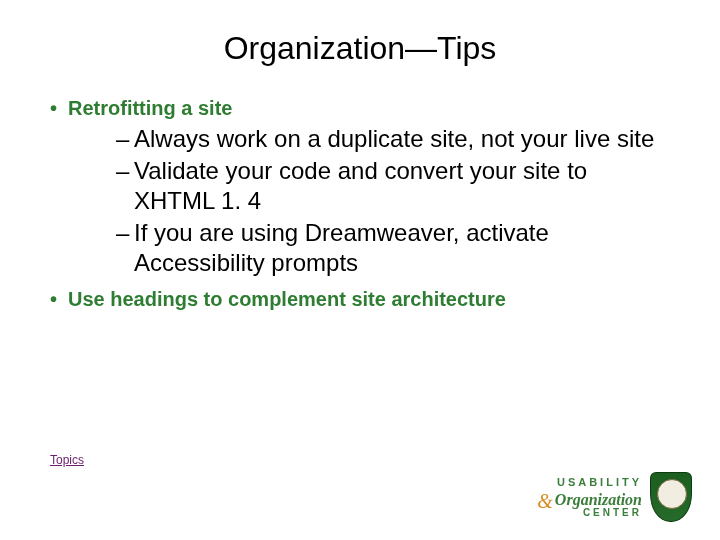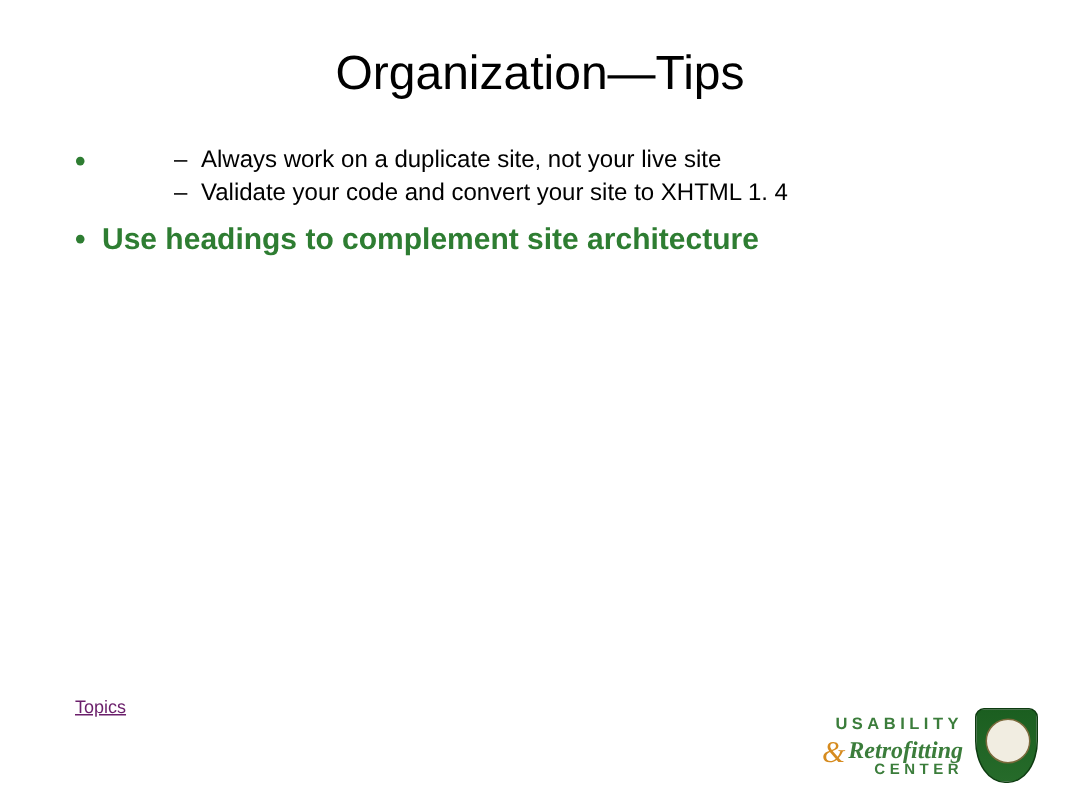--- a/index.html
+++ b/index.html
@@ -47,21 +47,21 @@
     top: 0;
     color: #2e7d32;
     font-size: 20px;
   }
   .sub {
     list-style: none;
     margin: 4px 0 10px 0;
     padding: 0 0 0 48px;
   }
   .l2 {
-    font-size: 16px;
+    font-size: 24px;
     color: #000;
     font-weight: normal;
     margin: 2px 0;
     padding-left: 18px;
     position: relative;
     line-height: 1.25;
   }
   .l2::before {
     content: "–";
     position: absolute;
@@ -71,21 +71,21 @@
   }
   .l2.green {
     color: #2e7d32;
   }
   .l2.green::before {
     color: #2e7d32;
   }
   .topics-link {
     position: absolute;
     left: 50px;
-    bottom: 62px;
+    bottom: 73px;
     font-size: 12px;
     color: #6b1f6b;
     text-decoration: underline;
     cursor: pointer;
   }
   .footer-logo {
     position: absolute;
     right: 30px;
     bottom: 20px;
     display: flex;
@@ -152,39 +152,41 @@
 </head>
 <body>
 
 <div class="slide">
 
   <h1 class="title">Organization—Tips</h1>
 
   <ul class="bullets">
 
     <li class="l1">
+      <span>Retrofitting a site</span>
       <ul class="sub">
         <li class="l2">Always work on a duplicate site, not your live site</li>
         <li class="l2">Validate your code and convert your site to XHTML 1. 4</li>
+        <li class="l2">If you are using Dreamweaver, activate Accessibility prompts</li>
       </ul>
     </li>
 
     <li class="l1">
       <span>Use headings to complement site architecture</span>
     </li>
 
 
   </ul>
 
   <a class="topics-link">Topics</a>
 
   <div class="footer-logo">
     <div class="uac">
       <span class="u">USABILITY</span><br>
-      <span class="amp">&amp;</span><span class="a">Retrofitting</span>
+      <span class="amp">&amp;</span><span class="a">Organization</span>
       <span class="c">CENTER</span>
     </div>
     <div class="seal">
       <div class="shield">
           <div class="inner"></div>
         </div>
     </div>
   </div>
 
 </div>

